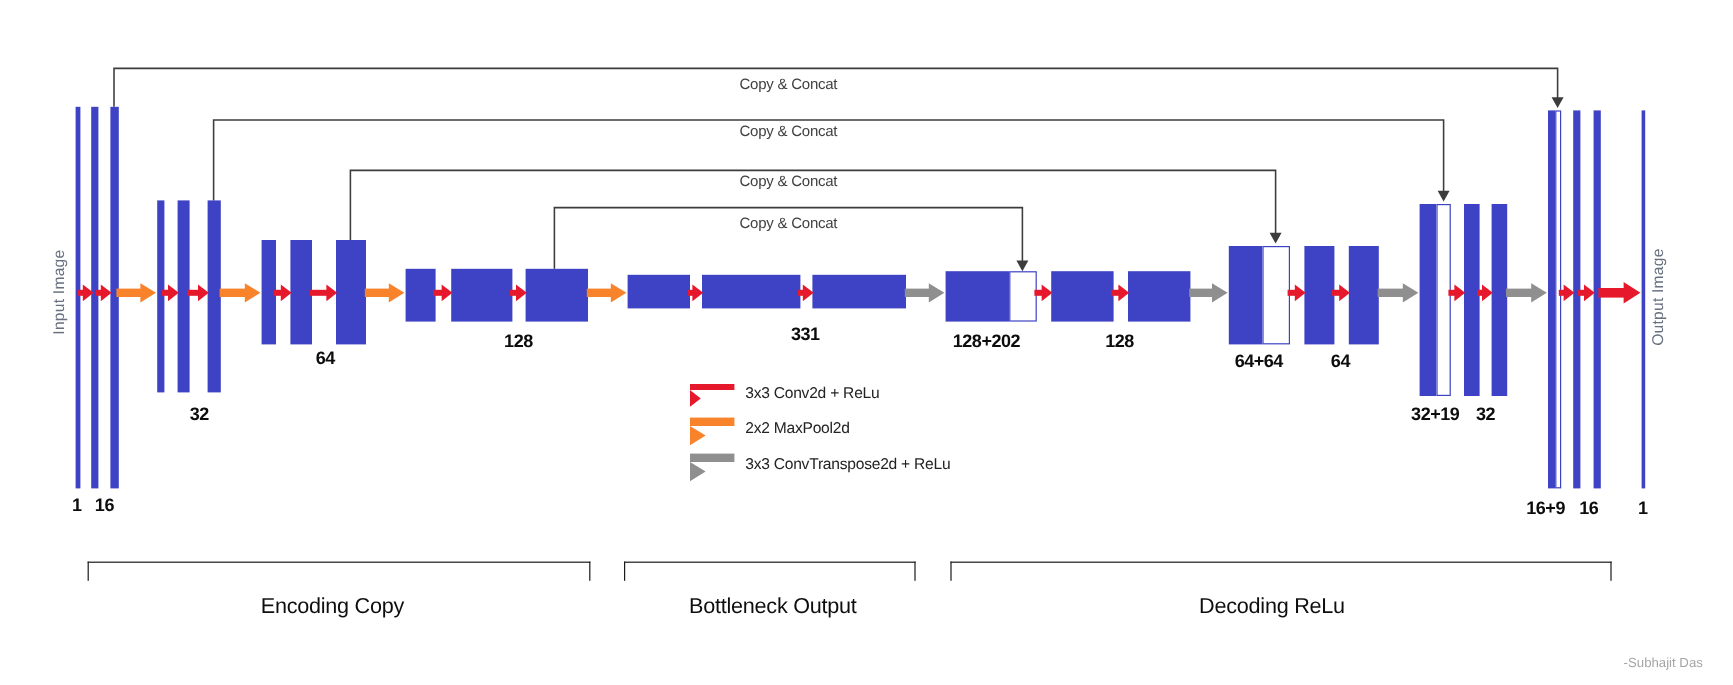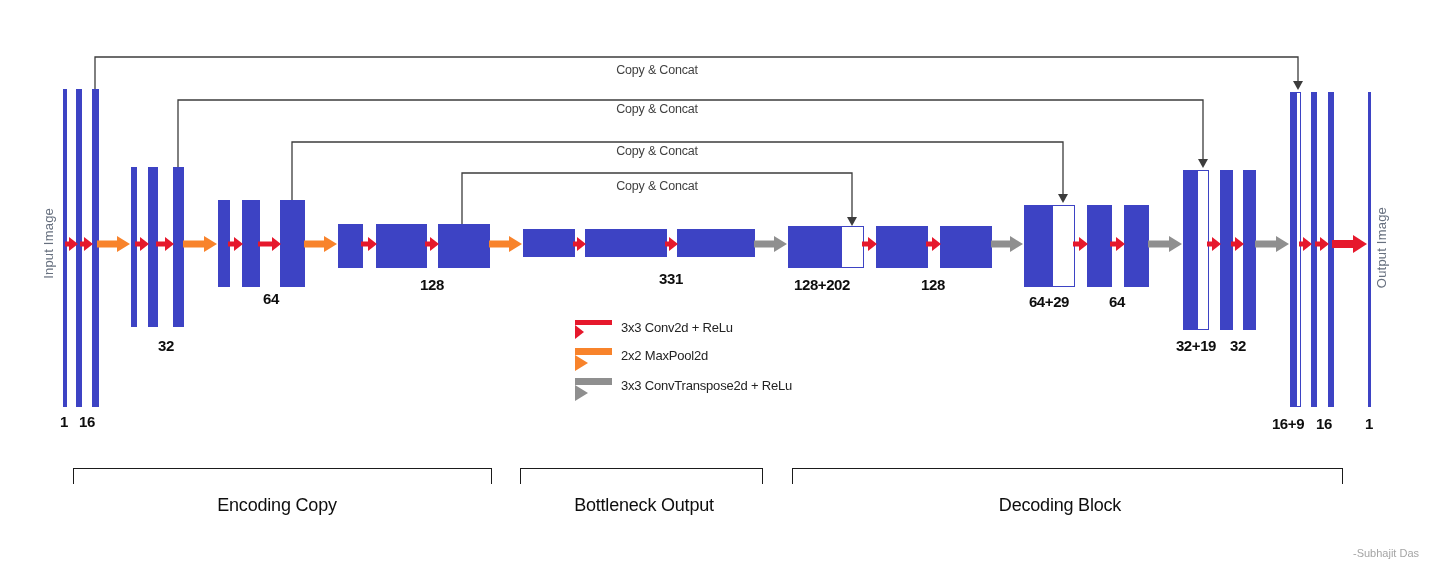--- a/index.html
+++ b/index.html
@@ -16,21 +16,21 @@
   .arr{position:absolute;}
   .arr .sh{position:absolute;left:0;top:50%;transform:translateY(-50%);}
   .arr .hd{position:absolute;right:0;top:50%;transform:translateY(-50%);width:0;height:0;}
   .ch{position:absolute;transform:translateX(-50%);font-size:15px;font-weight:700;
       color:#0d0d0d;white-space:nowrap;letter-spacing:-0.4px;}
   .skip-label{position:absolute;left:657px;transform:translateX(-50%);font-size:12.5px;
       color:#414141;white-space:nowrap;letter-spacing:-0.2px;}
   .side-label{position:absolute;writing-mode:vertical-rl;transform:rotate(180deg);
       font-size:13px;color:#67707f;letter-spacing:0.2px;white-space:nowrap;}
   .legend{position:absolute;left:575px;top:312px;width:260px;}
-  .legend-row{position:absolute;left:0;display:flex;align-items:flex-start;}
+  .legend-row{position:absolute;left:0;display:flex;align-items:center;}
   .leg-arrow{position:relative;width:37px;height:18px;flex:0 0 37px;margin-right:9px;}
   .leg-label{font-size:13px;color:#232323;white-space:nowrap;letter-spacing:-0.2px;}
   .bracket{position:absolute;top:468px;height:16px;box-sizing:border-box;
       border-top:1.5px solid #1b1b1b;border-left:1.5px solid #1b1b1b;border-right:1.5px solid #1b1b1b;}
   .block-label{position:absolute;top:495px;transform:translateX(-50%);font-size:18px;
       color:#0e0e0e;white-space:nowrap;letter-spacing:-0.2px;}
   .attribution{position:absolute;font-size:11px;color:#a5a5a5;white-space:nowrap;}
 </style>
 </head>
 <body>
@@ -200,21 +200,21 @@
   <span class="side-label" style="left:1374px;top:207px">Output Image</span>
 
   <span class="ch" style="left:64px;top:413px">1</span>
   <span class="ch" style="left:87px;top:413px">16</span>
   <span class="ch" style="left:166px;top:337px">32</span>
   <span class="ch" style="left:271px;top:290px">64</span>
   <span class="ch" style="left:432px;top:276px">128</span>
   <span class="ch" style="left:671px;top:270px">331</span>
   <span class="ch" style="left:822px;top:276px">128+202</span>
   <span class="ch" style="left:933px;top:276px">128</span>
-  <span class="ch" style="left:1049px;top:293px">64+29</span>
+  <span class="ch" style="left:1049px;top:293px">64+64</span>
   <span class="ch" style="left:1117px;top:293px">64</span>
   <span class="ch" style="left:1196px;top:337px">32+19</span>
   <span class="ch" style="left:1238px;top:337px">32</span>
   <span class="ch" style="left:1288px;top:415px">16+9</span>
   <span class="ch" style="left:1324px;top:415px">16</span>
   <span class="ch" style="left:1369px;top:415px">1</span>
 
   <div class="legend">
     <div class="legend-row" style="top:8px">
       <span class="leg-arrow" style="height: 15px; width: 37px;">
@@ -237,16 +237,16 @@
         </span>
       <span class="leg-label">3x3 ConvTranspose2d + ReLu</span>
     </div>
   </div>
 
   <div class="bracket" style="left:73px;width:419px"></div>
   <div class="bracket" style="left:520px;width:243px"></div>
   <div class="bracket" style="left:792px;width:551px"></div>
   <span class="block-label" style="left:277px">Encoding Copy</span>
   <span class="block-label" style="left:644px">Bottleneck Output</span>
-  <span class="block-label" style="left:1060px">Decoding Block</span>
+  <span class="block-label" style="left:1060px">Decoding ReLu</span>
 
   <span class="attribution" style="left:1353px;top:547px">-Subhajit Das</span>
 </div>
 
 </body></html>

